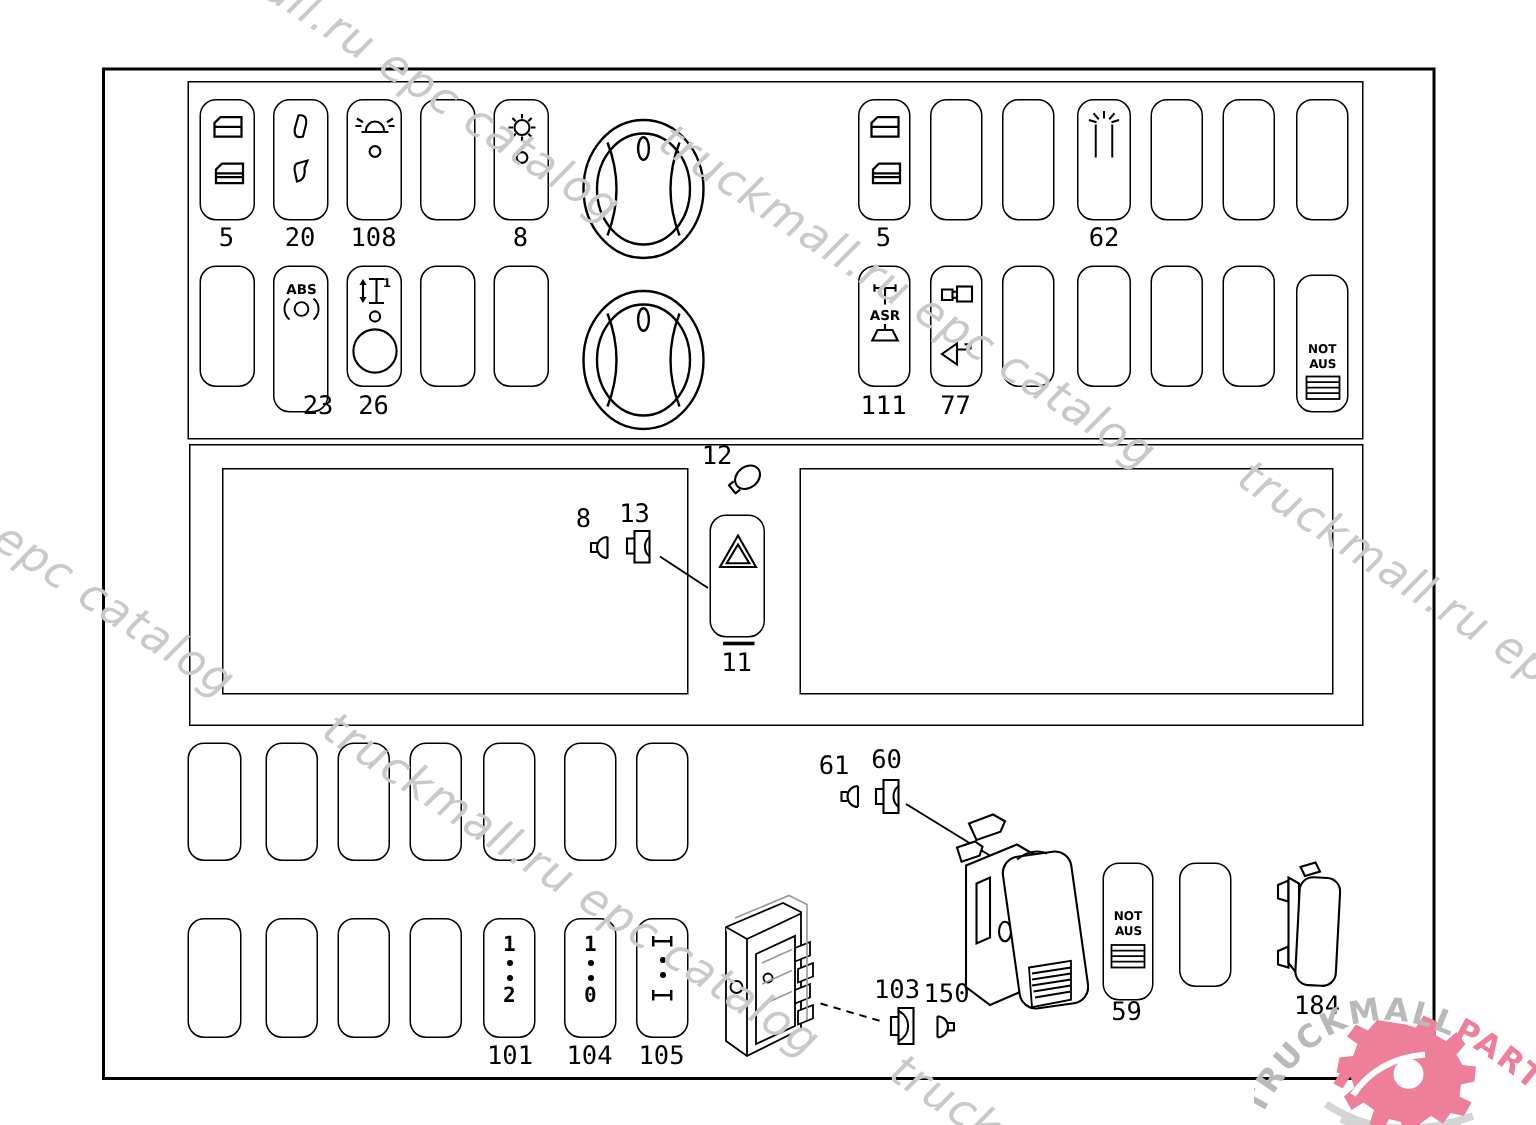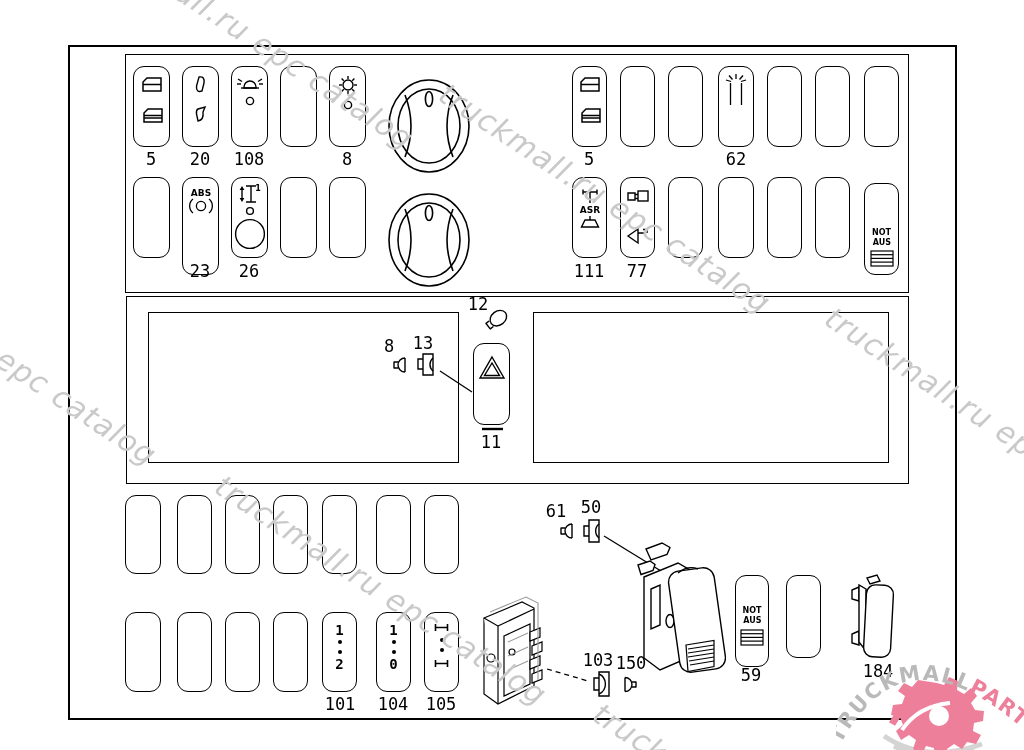--- a/index.html
+++ b/index.html
@@ -205,21 +205,21 @@
           <line x1="1" y1="8.4" x2="23" y2="8.4"></line>
           <line x1="1" y1="12.1" x2="23" y2="12.1"></line>
       </g>
     </svg>
   </div>
 
   <div class="lbl" style="left:151px;top:149px">5</div>
   <div class="lbl" style="left:200px;top:149px">20</div>
   <div class="lbl" style="left:249px;top:149px">108</div>
   <div class="lbl" style="left:347px;top:149px">8</div>
-  <div class="lbl" style="left:200px;top:261px">23</div>
+  <div class="lbl" style="left:212px;top:261px">23</div>
   <div class="lbl" style="left:249px;top:261px">26</div>
   <div class="lbl" style="left:589px;top:149px">5</div>
   <div class="lbl" style="left:736px;top:149px">62</div>
   <div class="lbl" style="left:589px;top:261px">111</div>
   <div class="lbl" style="left:637px;top:261px">77</div>
 
   <div class="sw" style="left:473px;top:343px;width:37px;height:82px">
     <svg class="ic" style="margin-top:10px" width="30" height="28" viewBox="0 0 30 28">
       <g fill="none" stroke="#000" stroke-width="1.4">
         <path d="M15 3 L27 24 H3 Z"></path>
@@ -297,21 +297,21 @@
           </g>
       </svg>
     </div>
   </div>
 
   <div class="lbl" style="left:340px;top:694px">101</div>
   <div class="lbl" style="left:393px;top:694px">104</div>
   <div class="lbl" style="left:441px;top:694px">105</div>
 
   <div class="lbl" style="left:556px;top:501px">61</div>
-  <div class="lbl" style="left:591px;top:497px">50</div>
+  <div class="lbl" style="left:591px;top:497px">60</div>
   <div class="lbl" style="left:598px;top:650px">103</div>
   <div class="lbl" style="left:631px;top:653px">150</div>
   <div class="lbl" style="left:751px;top:665px">59</div>
   <div class="lbl" style="left:878px;top:661px">184</div>
 
   <svg class="part" style="left:558px;top:521px" width="21" height="20" viewBox="0 0 21 20">
     <g fill="none" stroke="#000" stroke-width="1.4">
       <path d="M14 3 a7 7 0 1 0 0 14 M14 3 v14"></path>
         <path d="M7 7 h-4 M7 13 h-4 M3 6.5 v7"></path>
     </g>

